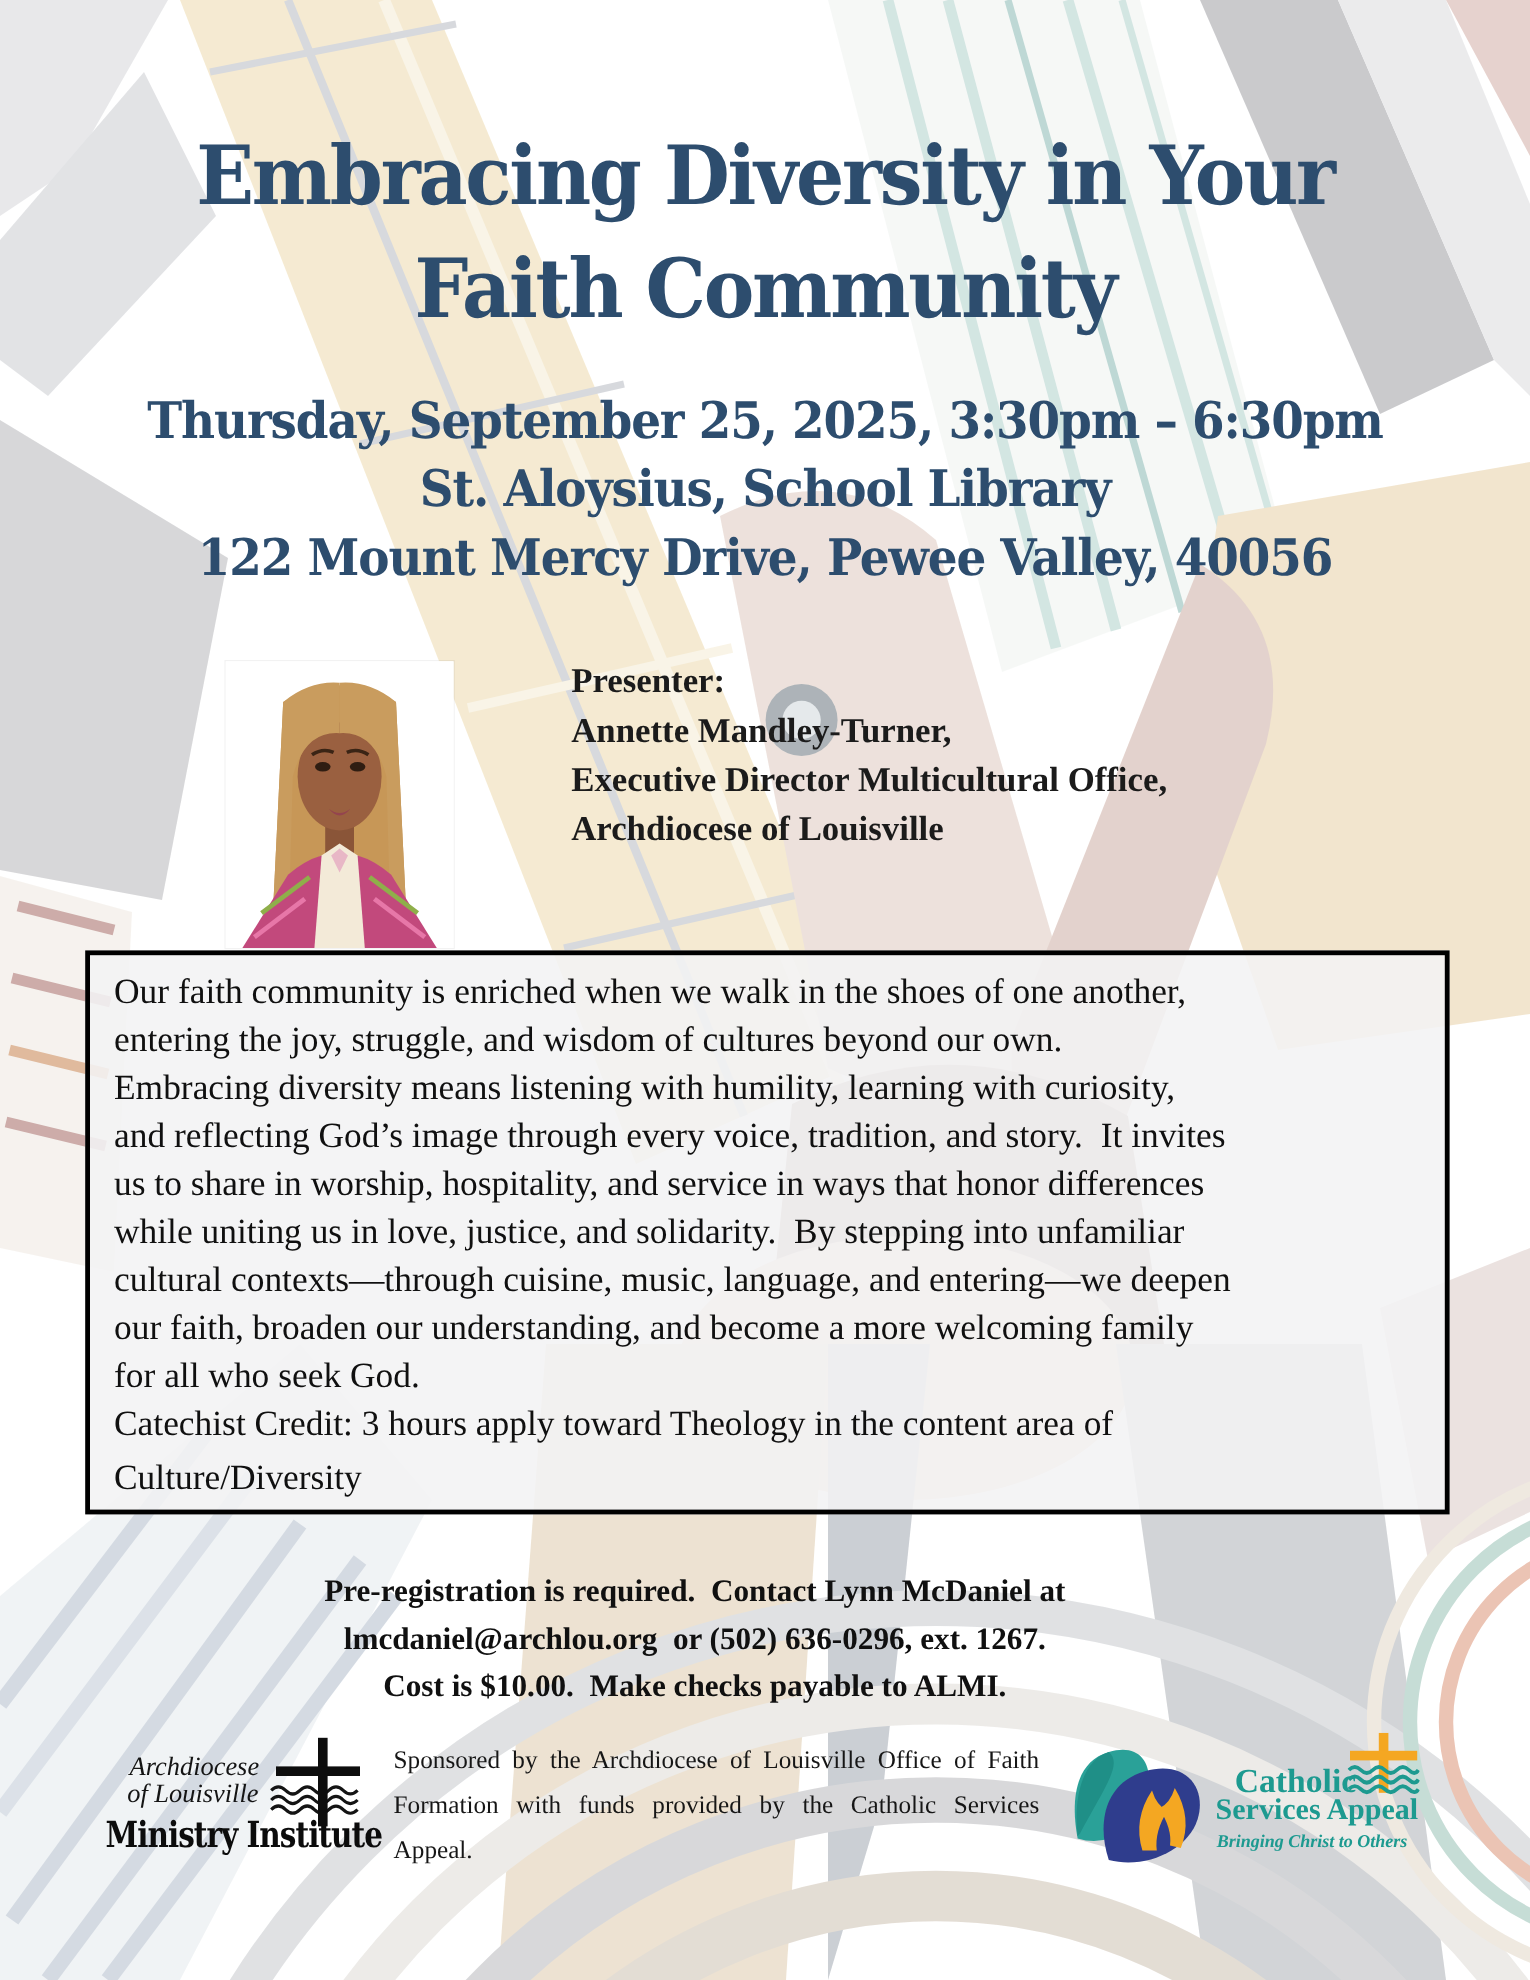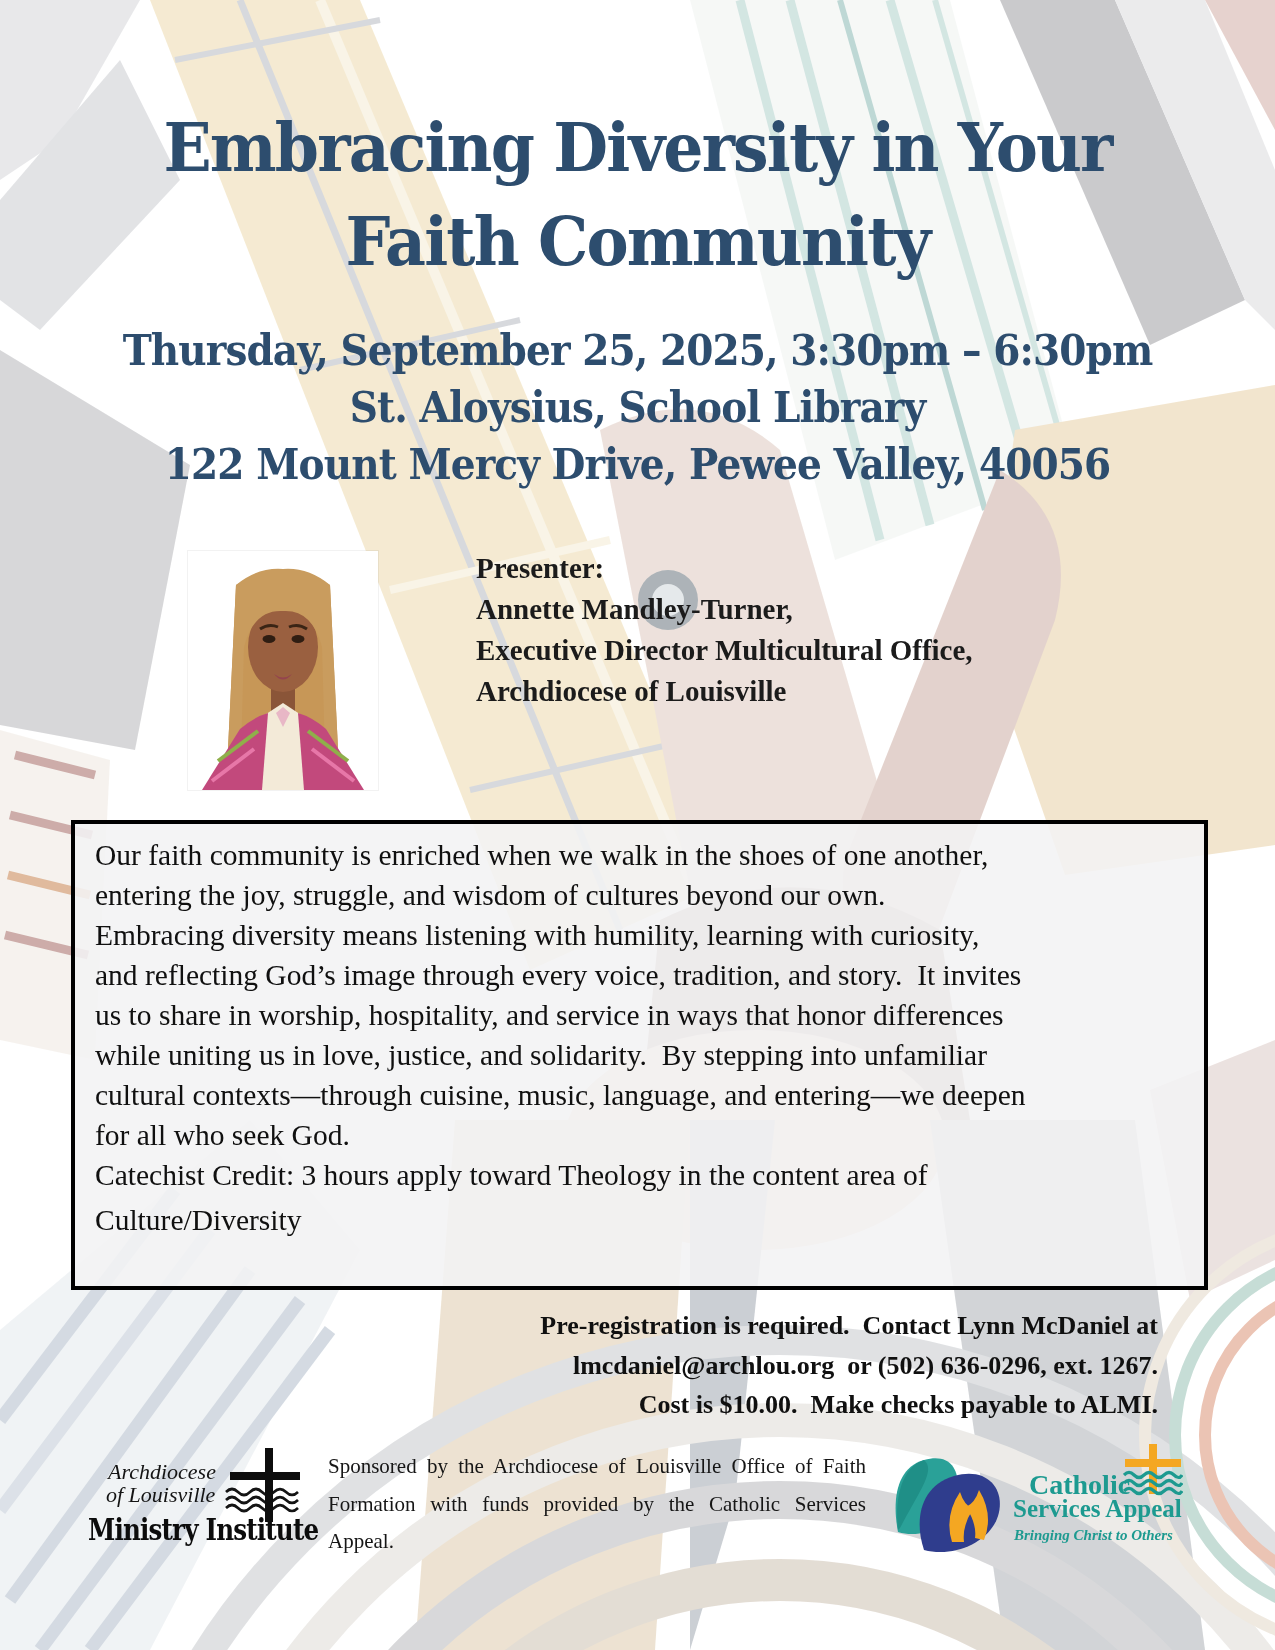--- a/index.html
+++ b/index.html
@@ -32,26 +32,26 @@
     position:absolute;left:476px;top:548px;
     font-family:"Liberation Serif",serif;font-weight:700;
     font-size:29px;line-height:41px;color:#1b1b1b;
   }
 
   .desc{
     position:absolute;left:71px;top:792px;width:1137px;height:470px;
     box-sizing:border-box;border:4px solid #000;
     background:rgba(243,242,244,0.88);
     padding:11px 20px 0 20px;
-    font-size:29.5px;line-height:40px;color:#101010;margin-top:28px;
+    font-size:29.5px;line-height:40px;color:#101010;
   }
   .desc .last{margin-top:5px;}
 
   .reg{
-    position:absolute;top:1306px;left:0;width:1158px;text-align:right;
+    position:absolute;top:1306px;left:0;width:1158px;text-align:center;
     font-weight:700;font-size:26px;line-height:39.5px;color:#101010;
   }
 
   .almi{position:absolute;left:88px;top:1460px;width:230px;height:100px;}
   .almi .it1{padding-left:20px;font-style:italic;font-size:22px;line-height:23px;color:#141414;}
   .almi .it2{padding-left:18px;font-style:italic;font-size:22px;line-height:23px;color:#141414;}
   .almi .mi{
     margin-top:8px;font-family:"DejaVu Serif",serif;font-weight:700;
     font-size:30px;line-height:32px;letter-spacing:-1px;color:#0c0c0c;
     transform:scaleX(0.82);transform-origin:left center;white-space:nowrap;
@@ -186,20 +186,21 @@
   </div>
 
   <div class="desc">
     <div class="pre">Our faith community is enriched when we walk in the shoes of one another,</div>
     <div class="pre">entering the joy, struggle, and wisdom of cultures beyond our own.</div>
     <div class="pre">Embracing diversity means listening with humility, learning with curiosity,</div>
     <div class="pre">and reflecting God’s image through every voice, tradition, and story.  It invites</div>
     <div class="pre">us to share in worship, hospitality, and service in ways that honor differences</div>
     <div class="pre">while uniting us in love, justice, and solidarity.  By stepping into unfamiliar</div>
     <div class="pre">cultural contexts—through cuisine, music, language, and entering—we deepen</div>
+    <div class="pre">our faith, broaden our understanding, and become a more welcoming family</div>
     <div class="pre">for all who seek God.</div>
     <div class="pre">Catechist Credit: 3 hours apply toward Theology in the content area of</div>
     <div class="pre last">Culture/Diversity</div>
   </div>
 
   <div class="reg">
     <div class="pre">Pre-registration is required.  Contact Lynn McDaniel at</div>
     <div class="pre">lmcdaniel@archlou.org  or (502) 636-0296, ext. 1267.</div>
     <div class="pre">Cost is $10.00.  Make checks payable to ALMI.</div>
   </div>

